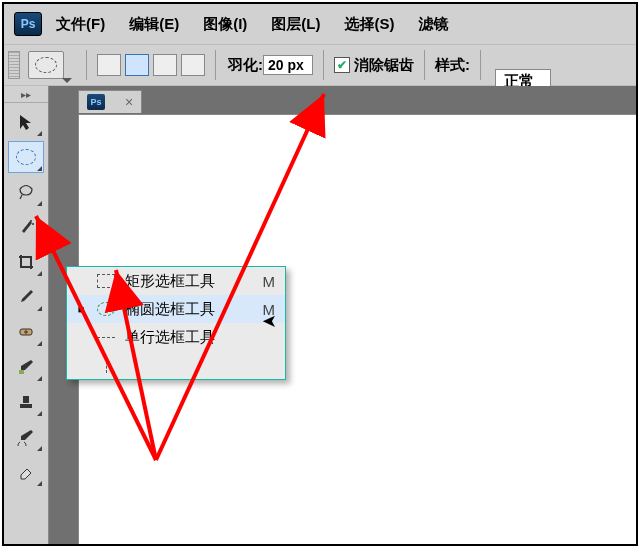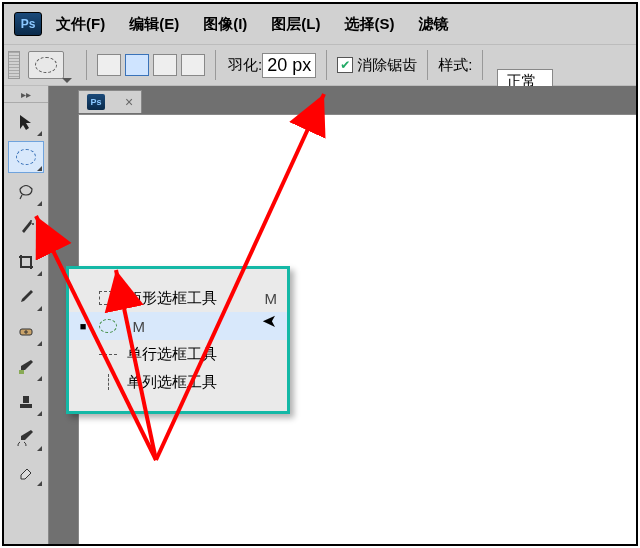--- a/index.html
+++ b/index.html
@@ -5,50 +5,50 @@
   html,body{margin:0;padding:0;font-family:"Microsoft YaHei","SimSun",sans-serif;font-size:15px;color:#000;}
   body{width:640px;height:548px;overflow:hidden;background:#fff;position:relative;}
   .outer{position:absolute;left:2px;top:2px;right:2px;bottom:2px;border:2px solid #000;background:#7dd3fc;}
   
   
   .menubar{display:flex;align-items:center;height:40px;background:#d1d1d1;}
   .ps-logo{width:26px;height:22px;margin:0 14px 0 10px;background:linear-gradient(#1a4a7a,#0a2a4a);border:1px solid #000;border-radius:3px;color:#8cc8ff;font-weight:bold;font-size:12px;display:flex;align-items:center;justify-content:center;}
   .menu-item{margin-right:24px;cursor:default;font-weight:bold;}
   
   
-  .optbar{display:flex;align-items:center;height:40px;background:#d1d1d1;border-top:1px solid #bcbcbc;border-bottom:1px solid #bcbcbc;position:relative;}
+  .optbar{display:flex;align-items:center;height:40px;background:#d1d1d1;border-top:1px solid #bcbcbc;border-bottom:1px solid #bcbcbc;position:relative;font-weight:bold;}
   .opt-grab{width:10px;height:26px;margin-left:4px;background:repeating-linear-gradient(to bottom,#aaa 0,#aaa 1px,#d1d1d1 1px,#d1d1d1 3px);border:1px solid #999;}
   .opt-sep{width:1px;height:30px;background:#999;margin:0 10px;}
   .tool-preview{width:34px;height:26px;border:1px solid #888;background:#e8e8e8;display:flex;align-items:center;justify-content:center;margin-left:8px;border-radius:2px;}
   .dashed-ellipse{width:20px;height:14px;border:1px dashed #555;border-radius:50%;}
   .tiny-tri{width:0;height:0;border-left:5px solid transparent;border-right:5px solid transparent;border-top:5px solid #555;align-self:flex-end;margin:0 4px 2px -2px;}
   .sel-mode{display:flex;gap:4px;}
   .sel-btn{width:22px;height:20px;border:1px solid #888;background:#eee;}
   .sel-btn.active{border:1px solid #3a72b8;background:#cfe4ff;}
   .lbl{margin-left:2px;}
-  .val-box{background:#fff;border:1px solid #888;padding:1px 4px;font-size:18px;min-width:40px;}
+  .val-box{background:#fff;border:1px solid #888;padding:1px 4px;font-size:14px;min-width:40px;}
   .chk{width:14px;height:14px;border:1px solid #555;background:#fff;display:inline-flex;align-items:center;justify-content:center;margin-right:4px;font-size:12px;color:#2a6;}
   .style-box{background:#fff;border:1px solid #888;padding:2px 16px 2px 8px;margin-left:4px;position:relative;margin-top:32px;}
   
   
   .below{position:absolute;left:0;right:0;top:82px;bottom:0;background:#707070;}
   .doc-tab{position:absolute;left:74px;top:4px;display:flex;align-items:center;background:#d0d0d0;border:1px solid #888;border-bottom:none;padding:3px 8px;font-size:13px;color:#444;}
   .doc-ps{width:18px;height:16px;background:linear-gradient(#1a4a7a,#0a2a4a);border-radius:2px;color:#8cc8ff;font-size:9px;font-weight:bold;display:flex;align-items:center;justify-content:center;margin-right:6px;}
   .doc-close{margin-left:14px;font-size:14px;color:#666;}
   .canvas{position:absolute;left:74px;top:28px;right:0;bottom:0;background:#fff;border-top:1px solid #888;border-left:1px solid #888;}
   
   
   .toolbox{position:absolute;left:0;top:0;width:44px;bottom:0;background:#d1d1d1;border-right:1px solid #888;}
   .tool-collapse{height:16px;border-bottom:1px solid #aaa;display:flex;align-items:center;justify-content:center;font-size:10px;color:#555;}
   .tool{width:34px;height:30px;margin:3px auto;border:1px solid transparent;display:flex;align-items:center;justify-content:center;position:relative;}
   .tool.sel{background:#d8e8fb;border:1px solid #6fa3dd;}
   .tool-fly{position:absolute;right:1px;bottom:1px;width:0;height:0;border-right:5px solid #444;border-top:5px solid transparent;}
   
   
-  .flyout{position:absolute;left:62px;top:180px;background:#eaeaea;border:3px solid #14b8a6;box-shadow:4px 4px 6px rgba(0,0,0,.3);padding:15px 0;}
+  .flyout{position:absolute;left:62px;top:180px;background:#eaeaea;border:1px solid #14b8a6;box-shadow:4px 4px 6px rgba(0,0,0,.3);padding:0 0;}
   .flyout-row{display:flex;align-items:center;height:28px;padding:0 10px 0 8px;min-width:200px;}
   .flyout-row.hover{background:#d8e8fb;}
   .fly-mark{width:12px;text-align:center;font-size:11px;}
   .fly-icon{width:22px;height:18px;margin:0 8px;display:flex;align-items:center;justify-content:center;}
   .fly-icon .de{width:16px;height:12px;border:1px dashed #555;}
   .fly-icon .de.rnd{border-radius:50%;border-color:#3a8a3a;}
   .fly-label{flex:1;font-size:15px;}
   .fly-key{width:18px;text-align:right;color:#444;}
   
   .cursor-arrow{position:absolute;left:258px;top:224px;font-size:18px;transform:scaleX(-1);pointer-events:none;}
@@ -185,36 +185,36 @@
             <span class="de"></span>
           </span>
         <span class="fly-label">矩形选框工具</span>
         <span class="fly-key">M</span>
       </div>
       <div class="flyout-row hover">
         <span class="fly-mark">■</span>
         <span class="fly-icon">
             <span class="de rnd"></span>
           </span>
+        <span class="fly-label">椭圆选框工具</span>
         <span class="fly-key">M</span>
       </div>
       <div class="flyout-row">
         <span class="fly-mark"></span>
         <span class="fly-icon">
             <span style="width:18px;border-top:1px dashed #555"></span>
           </span>
         <span class="fly-label">单行选框工具</span>
         <span class="fly-key"></span>
       </div>
       <div class="flyout-row">
         <span class="fly-mark"></span>
         <span class="fly-icon">
             <span style="height:16px;border-left:1px dashed #555"></span>
           </span>
-        <span class="fly-label">单列选框工具</span>
         <span class="fly-key"></span>
       </div>
     </div>
 
     <div class="cursor-arrow">➤</div>
   </div>
 
   <svg class="anno" width="636" height="544">
     <defs>
       <marker id="ah" markerWidth="12" markerHeight="12" refX="10" refY="5" orient="auto">

